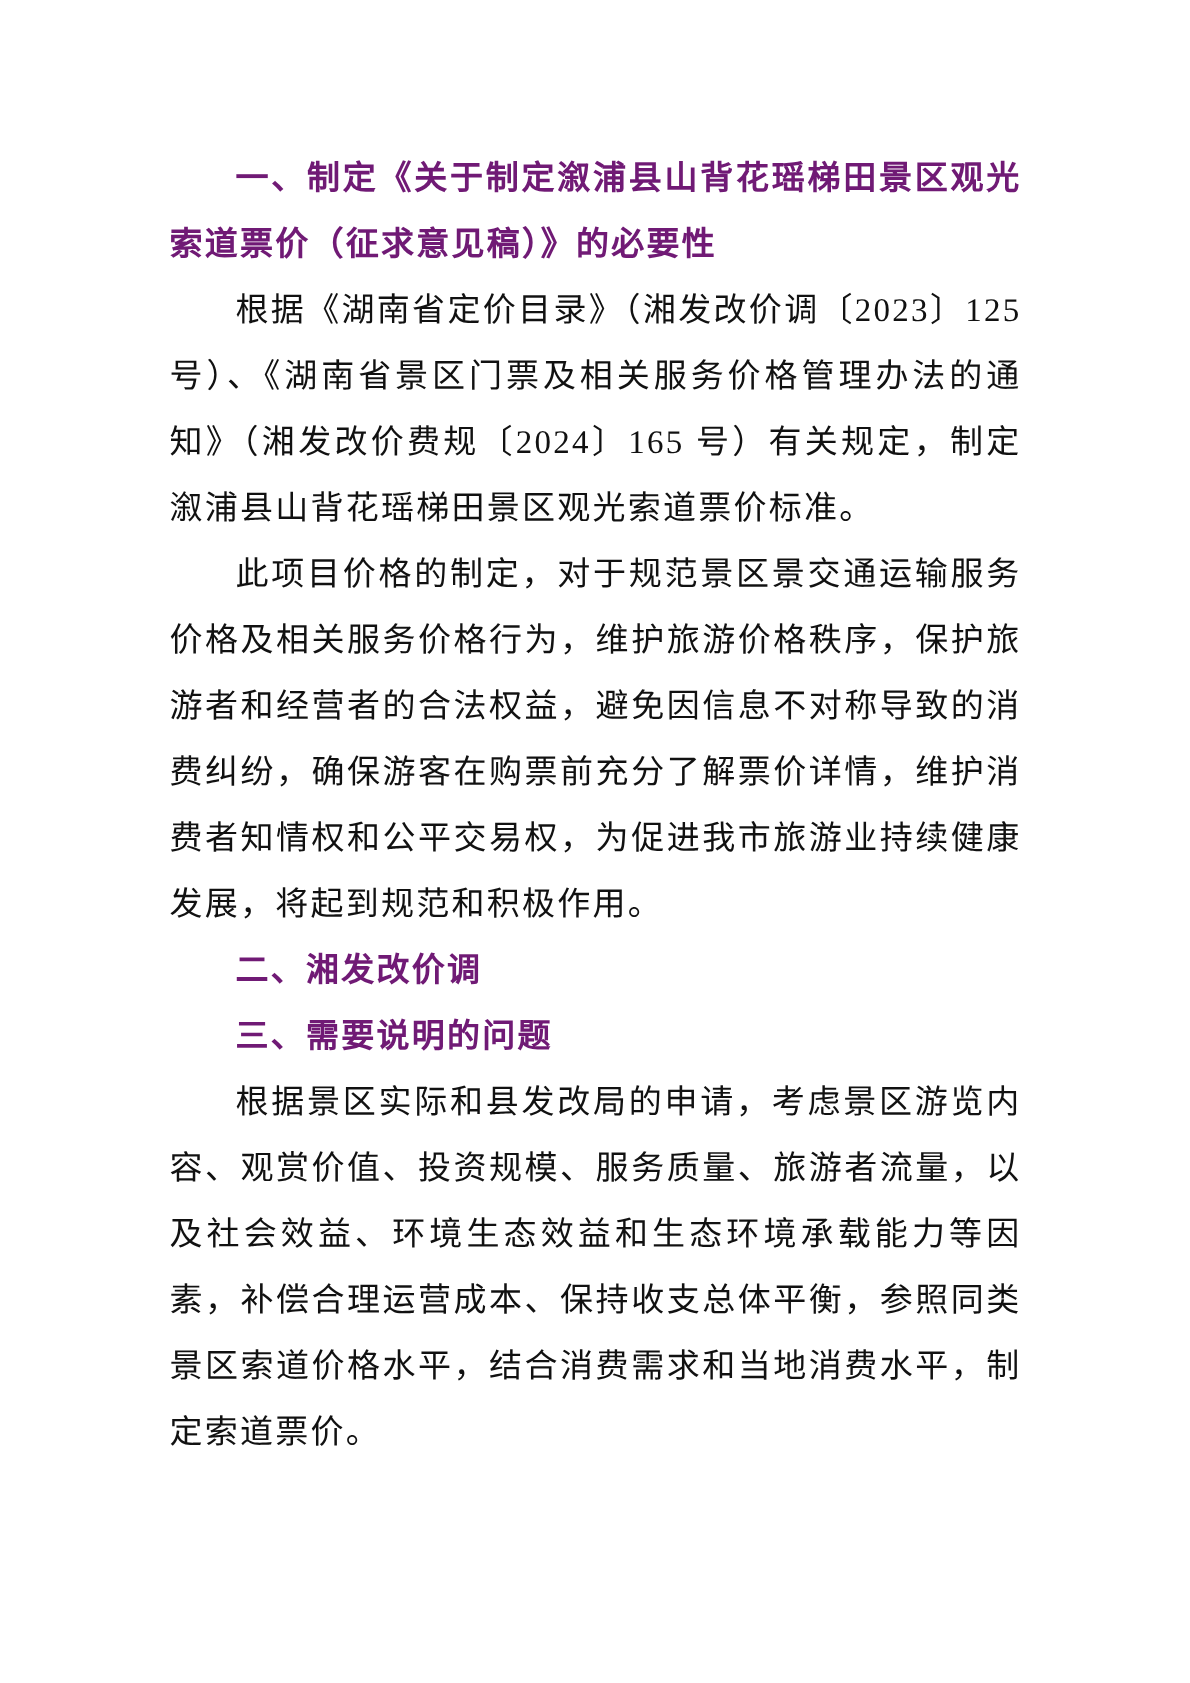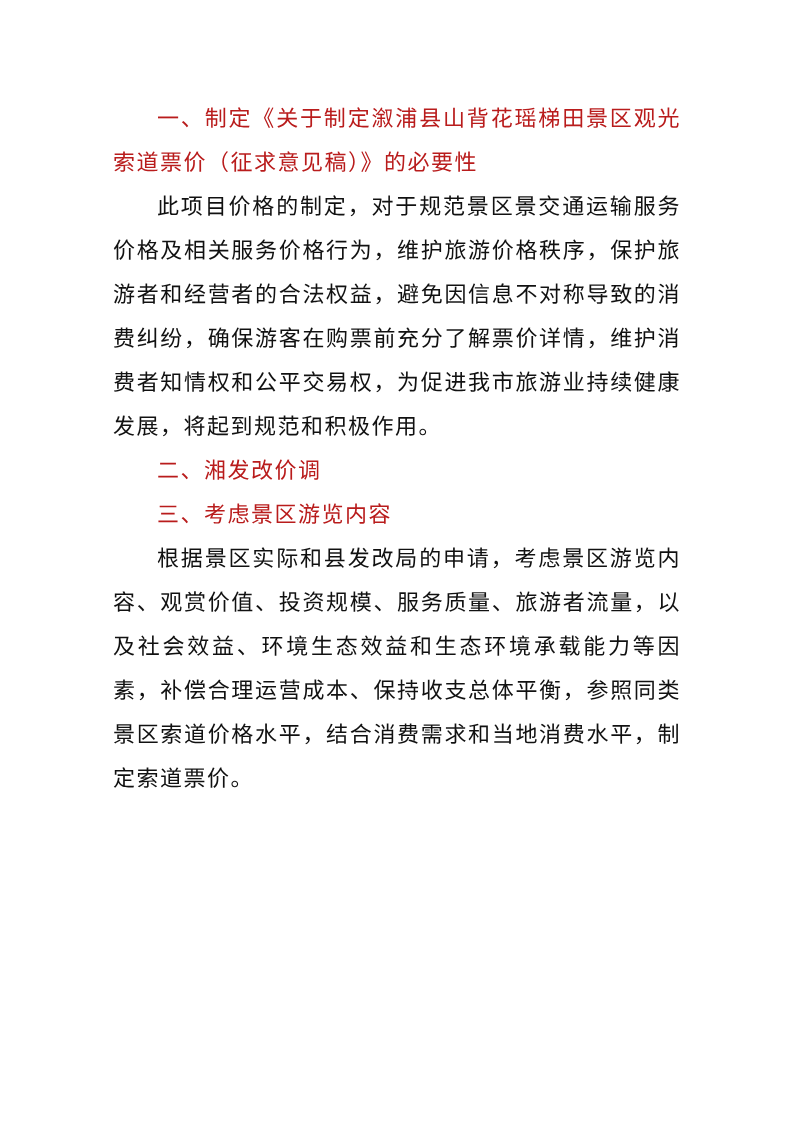--- a/index.html
+++ b/index.html
@@ -31,28 +31,29 @@
     margin: 0;
     padding: 0;
     text-indent: 2em;
   }
   .para {
     font-family: "Liberation Serif", "DejaVu Serif", serif;
     font-weight: 400;
   }
   .heading {
     font-family: "Liberation Sans", "DejaVu Sans", sans-serif;
-    font-weight: 400;
-    color: #b91c1c;
+    font-weight: 700;
+    color: #701a75;
   }
 </style>
 </head>
 <body>
 
 <div class="page">
   <div id="doc-body" class="doc-body">
       <p class="heading">一、制定《关于制定溆浦县山背花瑶梯田景区观光索道票价（征求意见稿）》的必要性</p>
+      <p class="para">根据《湖南省定价目录》（湘发改价调〔2023〕125 号）、《湖南省景区门票及相关服务价格管理办法的通知》（湘发改价费规〔2024〕165 号）有关规定，制定溆浦县山背花瑶梯田景区观光索道票价标准。</p>
       <p class="para">此项目价格的制定，对于规范景区景交通运输服务价格及相关服务价格行为，维护旅游价格秩序，保护旅游者和经营者的合法权益，避免因信息不对称导致的消费纠纷，确保游客在购票前充分了解票价详情，维护消费者知情权和公平交易权，为促进我市旅游业持续健康发展，将起到规范和积极作用。</p>
       <p class="heading">二、湘发改价调</p>
-      <p class="heading">三、考虑景区游览内容</p>
+      <p class="heading">三、需要说明的问题</p>
       <p class="para">根据景区实际和县发改局的申请，考虑景区游览内容、观赏价值、投资规模、服务质量、旅游者流量，以及社会效益、环境生态效益和生态环境承载能力等因素，补偿合理运营成本、保持收支总体平衡，参照同类景区索道价格水平，结合消费需求和当地消费水平，制定索道票价。</p>
     </div>
 </div>
 
 </body></html>

